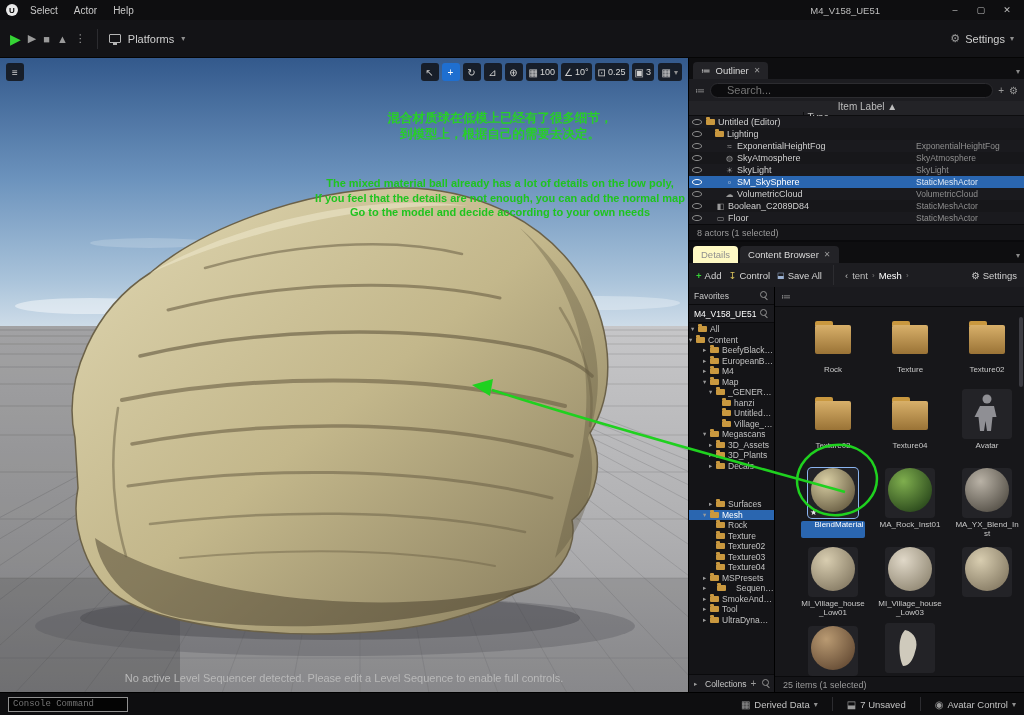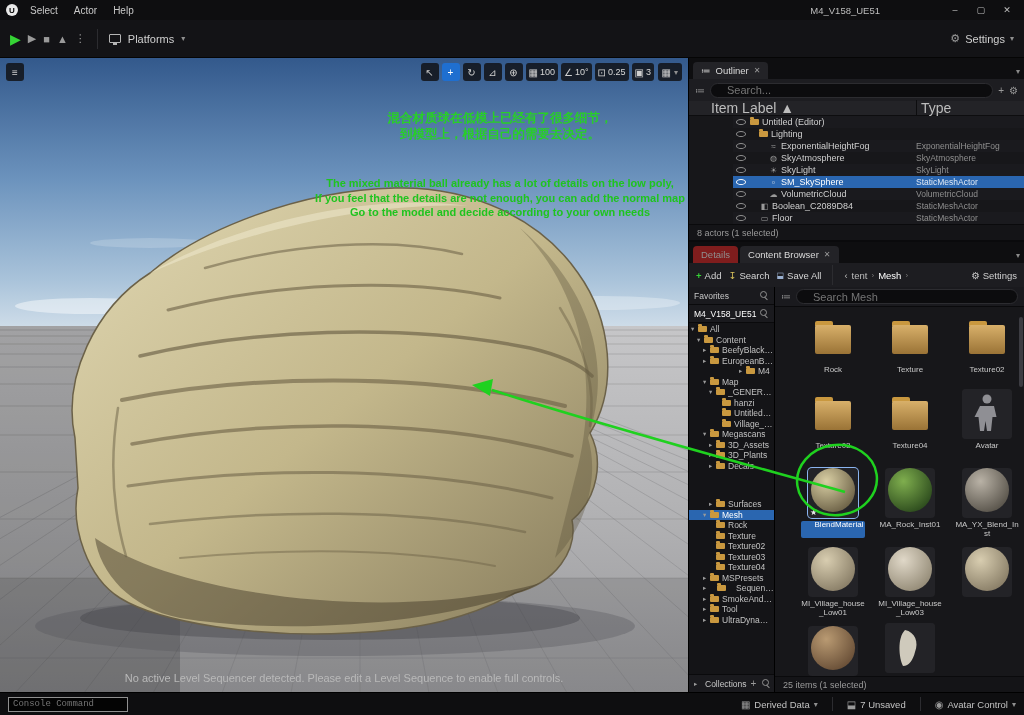--- a/index.html
+++ b/index.html
@@ -42,37 +42,37 @@
   #annot-cn { top:52px; font-size:12.5px; line-height:16px; color:#28cf28; }
   #annot-en { top:118px; font-size:11px; line-height:14.5px; color:#1fc41f; }
   .vp-status { position:absolute; bottom:8px; left:0; width:100%; text-align:center; font-size:11px; color:#b9b9b9; }
 
   
   .right-panel { width:336px; display:flex; flex-direction:column; background:#17171a; border-left:1px solid #000; }
 
   .outliner { height:184px; display:flex; flex-direction:column; border-bottom:2px solid #0a0a0c; }
   .tab-row { height:21px; background:#0e0e10; display:flex; align-items:end; padding:0 4px; gap:2px; font-size:9.5px; }
   .tab { background:#232327; color:#dadada; padding:3px 8px; border-radius:4px 4px 0 0; display:flex; gap:5px; align-items:center; }
-  .tab.inactive { background:#7f1d1d; color:#8f8f8f; }
+  .tab.inactive { background:#fef9c3; color:#8f8f8f; }
   .tab .x { color:#9a9a9a; font-size:8px; }
   .panel-menu-chev { margin-left:auto; color:#8a8a8a; font-size:8px; padding-bottom:3px; }
 
   .o-toolbar { height:22px; background:#1d1d21; display:flex; align-items:center; gap:5px; padding:0 6px; }
   .srch { flex:1; height:15px; background:#0c0c0e; border:1px solid #2c2c30; border-radius:8px; color:#bbb; font-size:11px; padding:0 8px 0 16px; position:relative; }
   .srch-wrap { flex:1; position:relative; display:flex; }
   .srch-wrap .search-ico { position:absolute; left:5px; top:4px; }
   .search-ico { width:9px; height:9px; position:relative; display:inline-block; }
   .search-ico::before { content:''; position:absolute; width:5px; height:5px; border:1px solid #8f8f8f; border-radius:50%; left:0; top:0; }
   .search-ico::after { content:''; position:absolute; width:4px; height:1px; background:#8f8f8f; transform:rotate(45deg); left:4px; top:7px; }
   .ico-sm { color:#9a9a9a; font-size:10px; }
 
-  .o-head { height:15px; background:#232327; display:flex; align-items:center; font-size:14px; color:#bdbdbd; border-bottom:1px solid #0d0d0f; }
+  .o-head { height:15px; background:#232327; display:flex; align-items:center; font-size:10px; color:#bdbdbd; border-bottom:1px solid #0d0d0f;flex-direction:column; }
   .o-head .c1 { flex:1; padding-left:22px; }
   .o-head .c2 { width:108px; border-left:1px solid #0d0d0f; padding-left:4px; }
-  #outliner-rows { flex:1; overflow:hidden; background:#17171a;margin-left:44px; }
+  #outliner-rows { flex:1; overflow:hidden; background:#17171a; }
   .o-row { height:12px; display:flex; align-items:center; font-size:9px; padding-left:3px; white-space:nowrap; }
   .o-row:nth-child(odd) { background:#1a1a1e; }
   .o-row.sel { background:#2a66b0; color:#fff; }
   .eye-ico { width:10px; height:6px; border:1px solid #8f8f8f; border-radius:50%; margin-right:4px; flex:none; }
   .o-row.sel .eye-ico { border-color:#fff; }
   .o-ico { width:11px; flex:none; color:#9a9a9a; font-size:8px; text-align:center; margin-right:2px; }
   .o-row.sel .o-ico { color:#e8e8e8; }
   .o-label { flex:1; overflow:hidden; text-overflow:ellipsis; }
   .o-type { width:108px; flex:none; color:#8f8f8f; font-size:8.5px; overflow:hidden; }
   .o-row.sel .o-type { color:#dfe9f5; }
@@ -407,21 +407,21 @@
           <span class="panel-menu-chev">▾</span>
         </div>
 
         <div class="cb-toolbar">
           <span class="btn">
             <span class="plus-green">+</span>
             <span>Add</span>
           </span>
           <span class="btn">
             <span class="imp-ico">↧</span>
-            <span>Search</span>
+            <span>Control</span>
           </span>
           <span class="btn">
             <span class="save-ico">⬓</span>
             <span>Save All</span>
           </span>
           <span class="tb-sep"></span>
           <span class="crumb">
             <span>‹</span>
             <span>tent</span>
             <span class="sep">›</span>
@@ -444,36 +444,36 @@
             <div class="tree-hdr" style="color:#fff;">
               <span>M4_V158_UE51</span>
               <span class="search-ico"></span>
             </div>
             <div id="tree">
                 <div class="t-row" style="padding-left: 2px;">
                   <span class="t-arrow">▾</span>
                   <span class="fold-ico"></span>
                   <span class="t-label">All</span>
                 </div>
-                <div class="t-row" style="padding-left: 8px;">
+                <div class="t-row" style="">
                   <span class="t-arrow">▾</span>
                   <span class="fold-ico"></span>
                   <span class="t-label">Content</span>
                 </div>
                 <div class="t-row" style="padding-left: 14px;">
                   <span class="t-arrow">▸</span>
                   <span class="fold-ico"></span>
                   <span class="t-label">BeefyBlackbirds</span>
                 </div>
                 <div class="t-row" style="padding-left: 14px;">
                   <span class="t-arrow">▸</span>
                   <span class="fold-ico"></span>
                   <span class="t-label">EuropeanBeech</span>
                 </div>
-                <div class="t-row" style="padding-left: 14px; margin-left: 36px;">
+                <div class="t-row" style="padding-left: 14px;">
                   <span class="t-arrow">▸</span>
                   <span class="fold-ico"></span>
                   <span class="t-label">M4</span>
                 </div>
                 <div class="t-row" style="padding-left: 14px;">
                   <span class="t-arrow">▾</span>
                   <span class="fold-ico"></span>
                   <span class="t-label">Map</span>
                 </div>
                 <div class="t-row" style="padding-left: 20px;">
@@ -581,24 +581,20 @@
               <span class="t-arrow">▸</span>
               <span>Collections</span>
               <span class="ico-sm" style="margin-left:auto">+</span>
               <span class="search-ico"></span>
             </div>
           </div>
 
           <div class="content-col">
             <div class="cc-search">
               <span class="ico-sm">≔</span>
-              <span class="srch-wrap">
-                <span class="search-ico"></span>
-                <input class="srch" placeholder="Search Mesh" style="">
-              </span>
             </div>
             <div id="grid">
                 <div class="tile">
                   <div class="thumb folder"></div>
                   <div class="tile-label">Rock</div>
                 </div>
                 <div class="tile">
                   <div class="thumb folder"></div>
                   <div class="tile-label">Texture</div>
                 </div>

